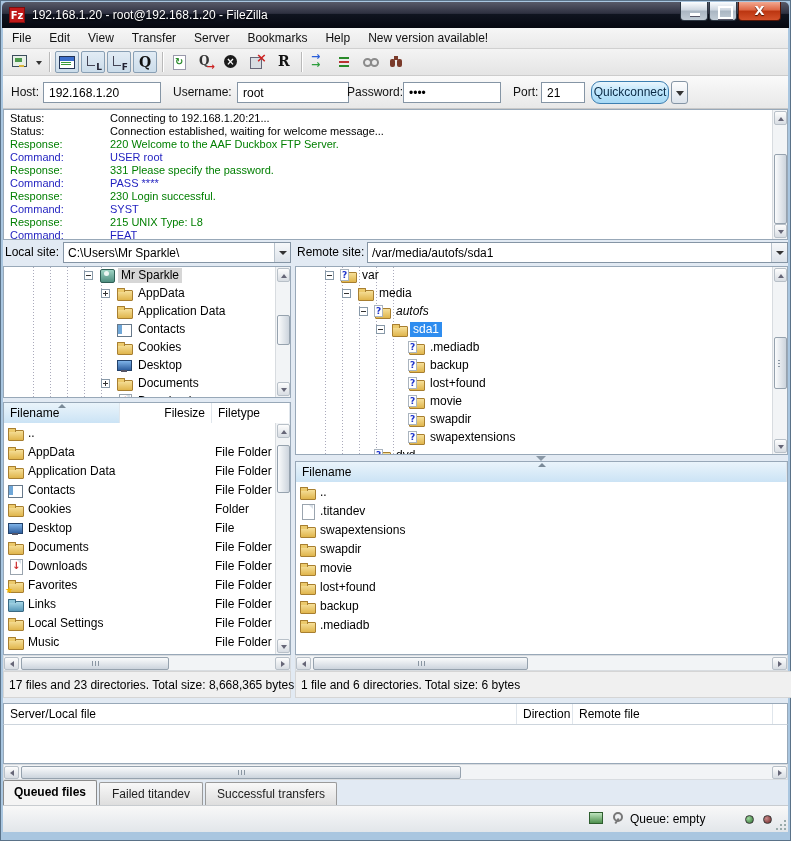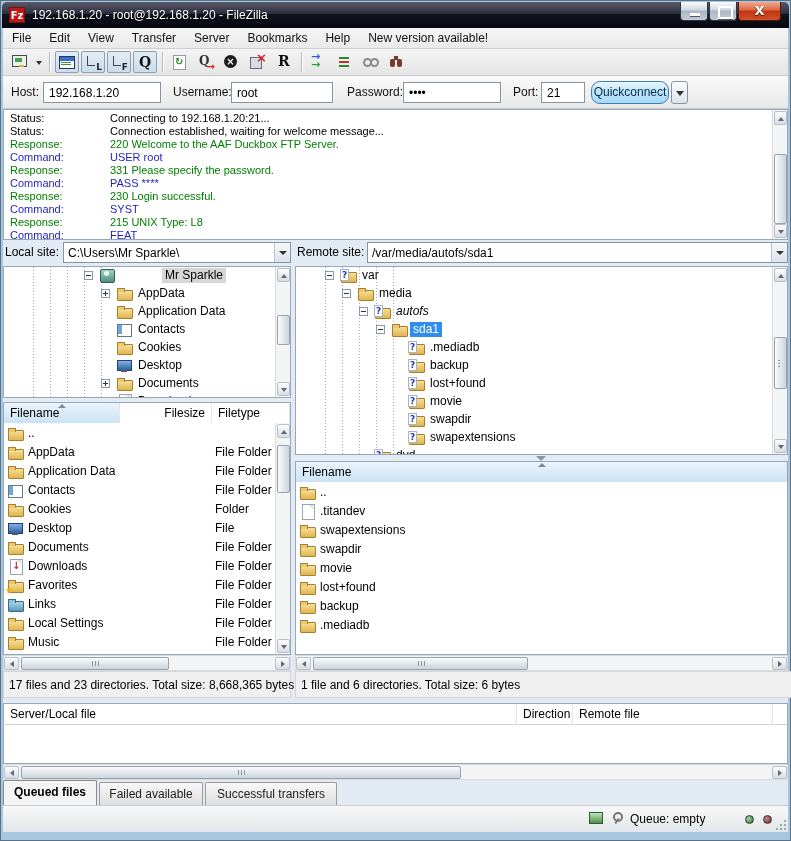--- a/index.html
+++ b/index.html
@@ -245,21 +245,21 @@
       </div>
       <div class="tbtn">
         <div class="tbi tbi-find-icon"></div>
       </div>
     </div>
 
   <div class="qcbar">
     <span class="qclabel" style="left:8px">Host:</span>
     <span class="qcin" style="left:40px;width:118px">192.168.1.20</span>
     <span class="qclabel" style="left:170px">Username:</span>
-    <span class="qcin" style="left:228px;width:102px">root</span>
+    <span class="qcin" style="left:234px;width:112px">root</span>
     <span class="qclabel" style="left:344px">Password:</span>
     <span class="qcin" style="left:400px;width:98px">••••</span>
     <span class="qclabel" style="left:510px">Port:</span>
     <span class="qcin" style="left:538px;width:44px">21</span>
     <span class="qc-btn">Quickconnect</span>
     <span class="qc-arrow"></span>
   </div>
 
   <div class="logwrap" id="logwrap">
     <div class="vscroll" style="right:0;top:0;bottom:0">
@@ -304,21 +304,21 @@
           <span class="tri tri-up"></span>
         </div>
       <div class="sbtn" style="bottom:1px">
           <span class="tri tri-dn"></span>
         </div>
       <div class="thumb" style="left:1px;width:13px;top:48px;height:30px"></div>
     </div>
   <div class="trow" style="top: 0px;">
         <div class="exp exp-minus" style="left: 80px;"></div>
         <div class="ico ico-user" style="left: 95px; top: 1px;"></div>
-        <span class="tlabel sel-gray" style="left: 114px; margin-left: 44px;">Mr Sparkle</span>
+        <span class="tlabel sel-gray" style="left: 114px;">Mr Sparkle</span>
       </div>
       <div class="trow" style="top: 18px;">
         <div class="exp exp-plus" style="left: 97px;"></div>
         <div class="ico ico-folder" style="left: 112px; top: 1px;"></div>
         <span class="tlabel" style="left: 131px;">AppData</span>
       </div>
       <div class="trow" style="top: 36px;">
         <div class="ico ico-folder" style="left: 112px; top: 1px;"></div>
         <span class="tlabel" style="left: 131px;">Application Data</span>
       </div>
@@ -576,21 +576,21 @@
         <span class="tri tri-lf"></span>
       </div>
     <div class="sbtn" style="right:0">
         <span class="tri tri-rt"></span>
       </div>
     <div class="thumb grip" style="left:17px;width:440px"></div>
   </div>
 
   <div class="tabsrow" id="tabsrow">
       <div class="tab active" style="left: 0px; width: 94px;">Queued files</div>
-      <div class="tab" style="left: 96px; width: 104px;">Failed available</div>
+      <div class="tab" style="left: 96px; width: 104px;">Failed titandev</div>
       <div class="tab" style="left: 202px; width: 132px;">Successful transfers</div>
     </div>
 
   <div class="statusbar">
     <span class="sb-ico1"></span>
     <span class="sb-ico2"></span>
     <span class="sb-queue-text">Queue: empty</span>
     <span class="led led-green"></span>
     <span class="led led-red"></span>
     <span class="grip"></span>

